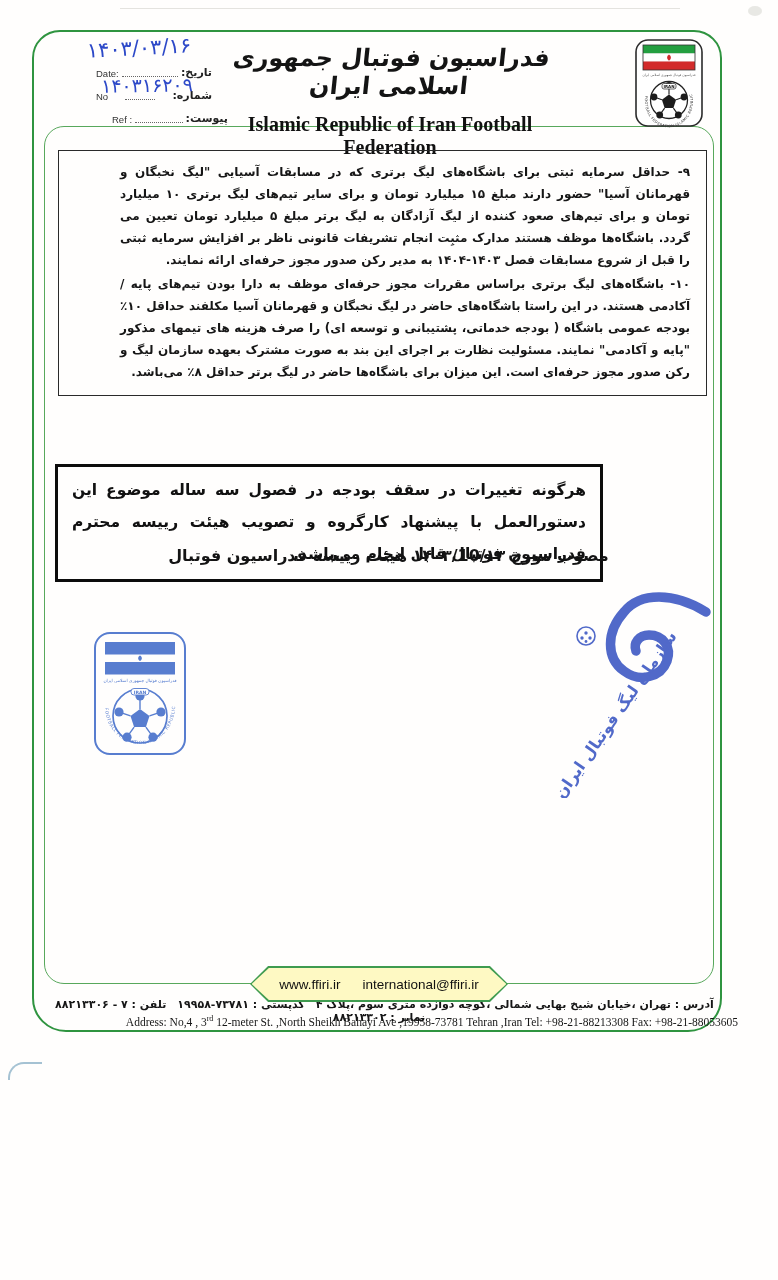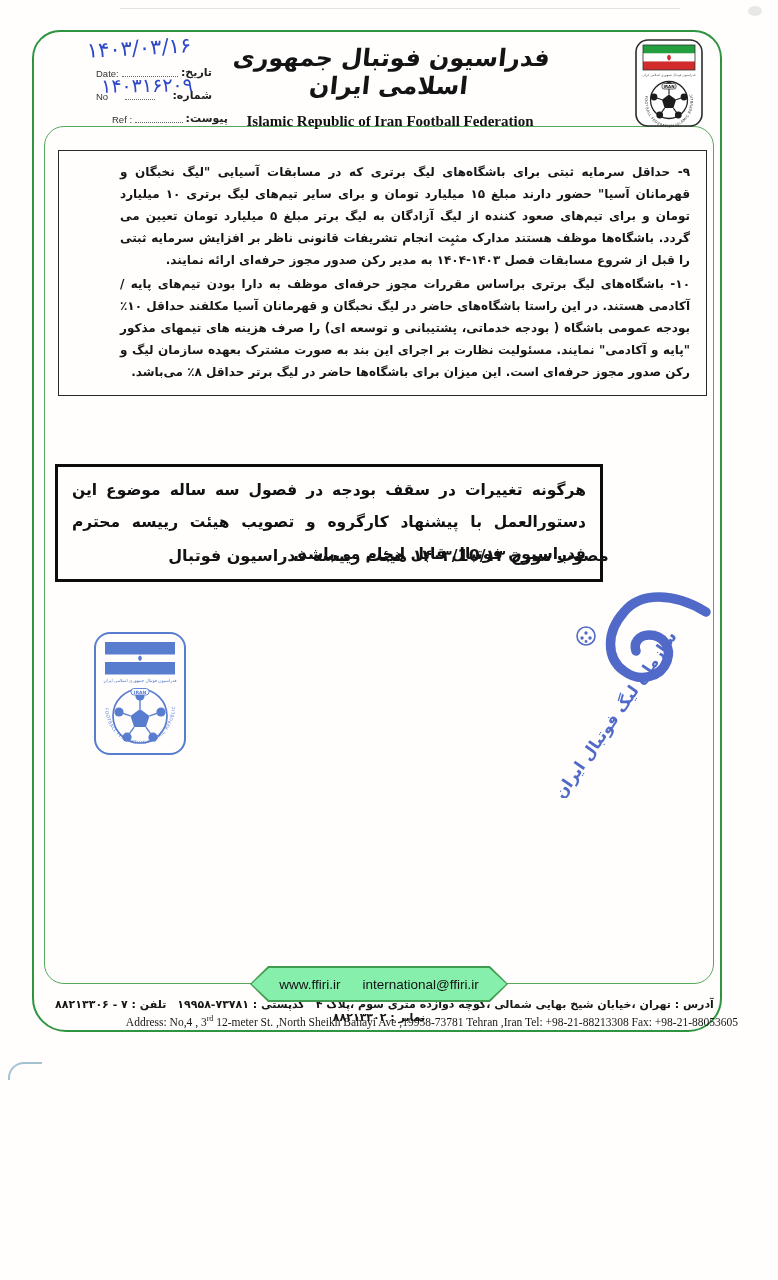--- a/index.html
+++ b/index.html
@@ -29,21 +29,21 @@
     position:absolute; left:14px; top:44px; width:150px; text-align:center;
     font-size:19px; letter-spacing:1px; transform:rotate(-1deg); direction:rtl; z-index:3;
   }
   .ref-row { position:absolute; left:2px; display:flex; align-items:flex-end; width:152px; }
   .ref-row .en { font-family:"Liberation Sans", sans-serif; font-size:9.5px; color:#333;padding-left:36px; }
   .ref-row .dots { flex:1; border-bottom:1px dotted #666; margin:0 3px 2px 3px; height:10px; }
   .ref-row .fa { font-size:11px; font-weight:bold; color:#222; direction:rtl;text-align:right; }
   .row-date { top:36px; } .row-no { top:59px;gap:14px; } .row-ref { top:82px;margin-left:16px; }
   .title-block { position:absolute; left:210px; top:44px; width:360px; text-align:center; }
   .title-fa { font-size:24px; font-weight:bold; direction:rtl; color:#141414; transform:skewX(-6deg); }
-  .title-en { margin-top:13px; font-family:"Liberation Serif", serif; font-weight:bold; font-size:15px; color:#111; }
+  .title-en { margin-top:13px; font-family:"Liberation Serif", serif; font-weight:bold; font-size:20px; color:#111; }
   .fed-logo { position:absolute; left:634px; top:38px; }
   
   .box1 {
     position:absolute; left:58px; top:150px; width:649px;
     border:1.6px solid #2a2a2a; padding:10px 16px 12px 16px;
     direction:rtl; text-align:justify;
   }
   .box1 p { font-size:12px; line-height:22px; font-weight:bold; color:#161616;margin-left:45px; }
   .box1 p + p { margin-top:2px; }
   .box2 {
@@ -59,21 +59,21 @@
   
   .fed-stamp { position:absolute; left:92px; top:630px; opacity:.92; }
   .league-stamp { position:absolute; left:548px; top:588px; width:180px; height:210px; opacity:.85; }
   
   .badge-wrap { position:absolute; left:250px; top:966px; width:258px; height:36px; z-index:4; }
   .badge-outer {
     position:absolute; inset:0; background:#3f9b4f;
     clip-path:polygon(0% 50%, 7% 0%, 93% 0%, 100% 50%, 93% 100%, 7% 100%);
   }
   .badge-inner {
-    position:absolute; inset:1.6px; background:#86efac;
+    position:absolute; inset:1.6px; background:#fef9c3;
     clip-path:polygon(0% 50%, 7% 0%, 93% 0%, 100% 50%, 93% 100%, 7% 100%);
     display:flex; align-items:center; justify-content:center; gap:22px;
     font-family:"Liberation Sans", sans-serif; font-size:13.5px; color:#111;
   }
   .addr-fa {
     position:absolute; left:36px; top:998px; width:686px; text-align:center;
     direction:rtl; font-size:11px; font-weight:bold; color:#161616;
   }
   .addr-en {
     position:absolute; left:40px; top:1014px; width:698px; text-align:right;

